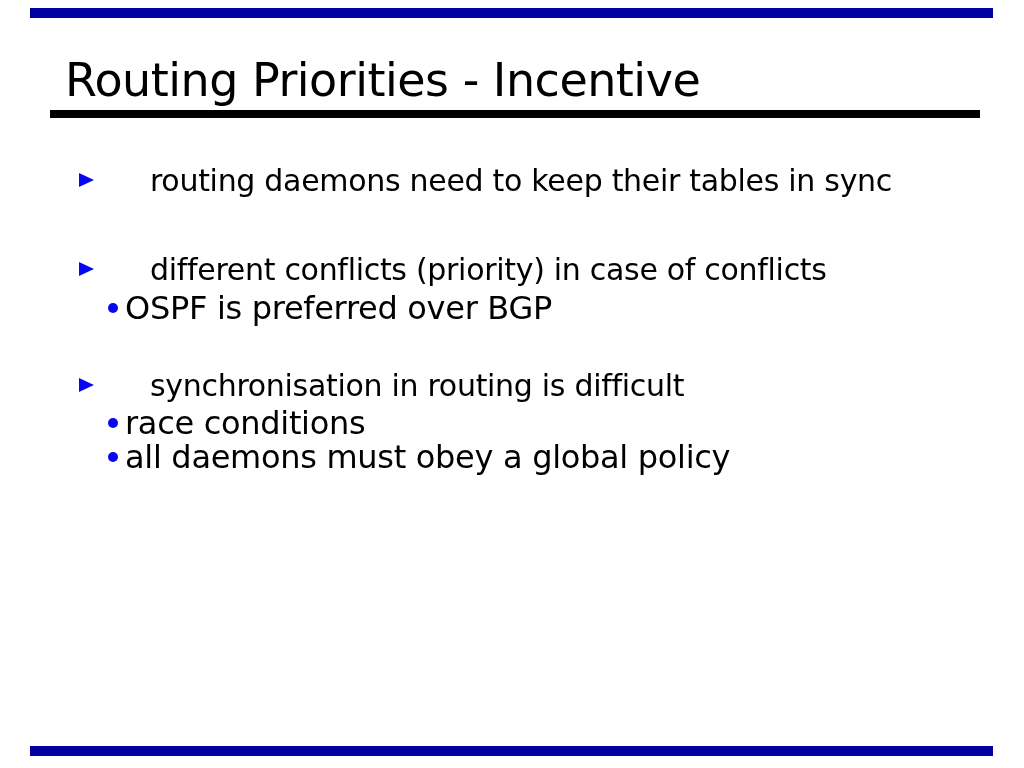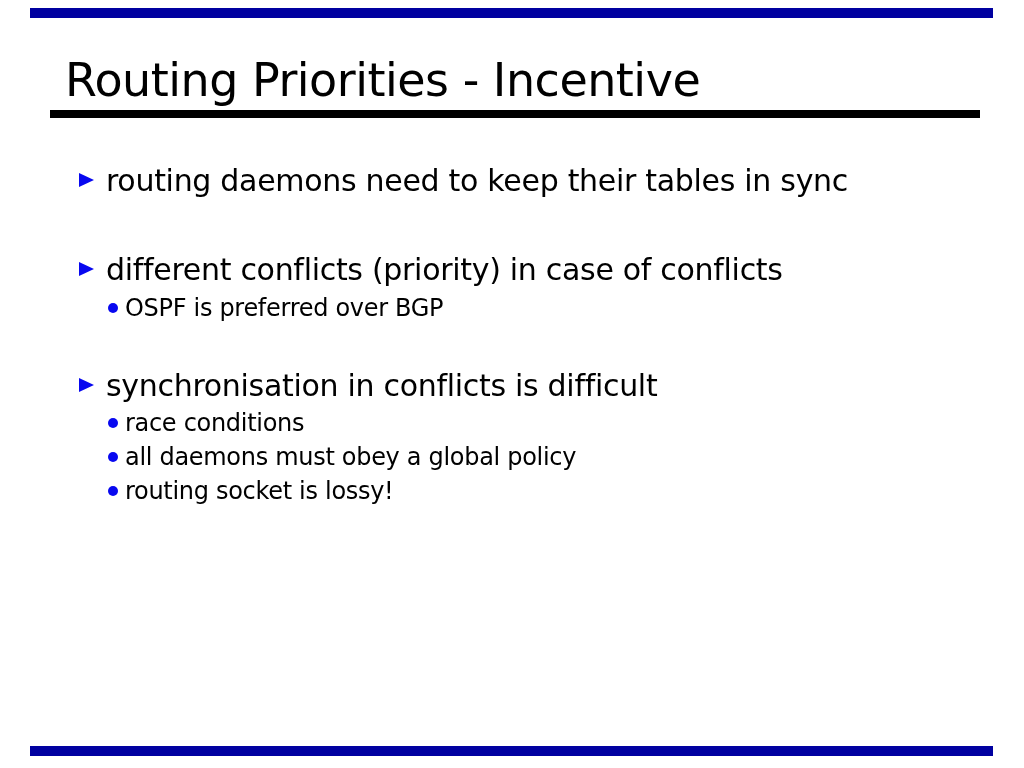--- a/index.html
+++ b/index.html
@@ -45,25 +45,26 @@
     position: absolute;
     display: flex;
     align-items: center;
     white-space: nowrap;
   }
   .row.l1 {
     left: 79px;
     height: 36px;
     font-size: 30px;
     letter-spacing: -0.3px;
+    gap: 44px;
   }
   .row.l2 {
     left: 108px;
     height: 30px;
-    font-size: 24px;
+    font-size: 32px;
     letter-spacing: -0.3px;
   }
   .tri {
     display: inline-block;
     width: 0;
     height: 0;
     border-left: 15px solid #0808f0;
     border-top: 7.5px solid transparent;
     border-bottom: 7.5px solid transparent;
     margin-right: 12px;
@@ -100,34 +101,30 @@
     <span class="txt">different conflicts (priority) in case of conflicts</span>
   </div>
 
   <div class="row l2" style="top:293px">
     <span class="dot"></span>
     <span class="txt">OSPF is preferred over BGP</span>
   </div>
 
   <div class="row l1" style="top:367px">
     <span class="tri"></span>
-    <span class="txt">synchronisation in conflicts is difficult</span>
+    <span class="txt">synchronisation in routing is difficult</span>
   </div>
 
   <div class="row l2" style="top:442px">
     <span class="dot"></span>
     <span class="txt">all daemons must obey a global policy</span>
   </div>
 
   <div class="row l2" style="top:408px">
     <span class="dot"></span>
     <span class="txt">race conditions</span>
   </div>
 
-  <div class="row l2" style="top:476px">
-    <span class="dot"></span>
-    <span class="txt">routing socket is lossy!</span>
-  </div>
 
 
   <div class="deco-bar bottom"></div>
 
 </div>
 
 </body></html>

